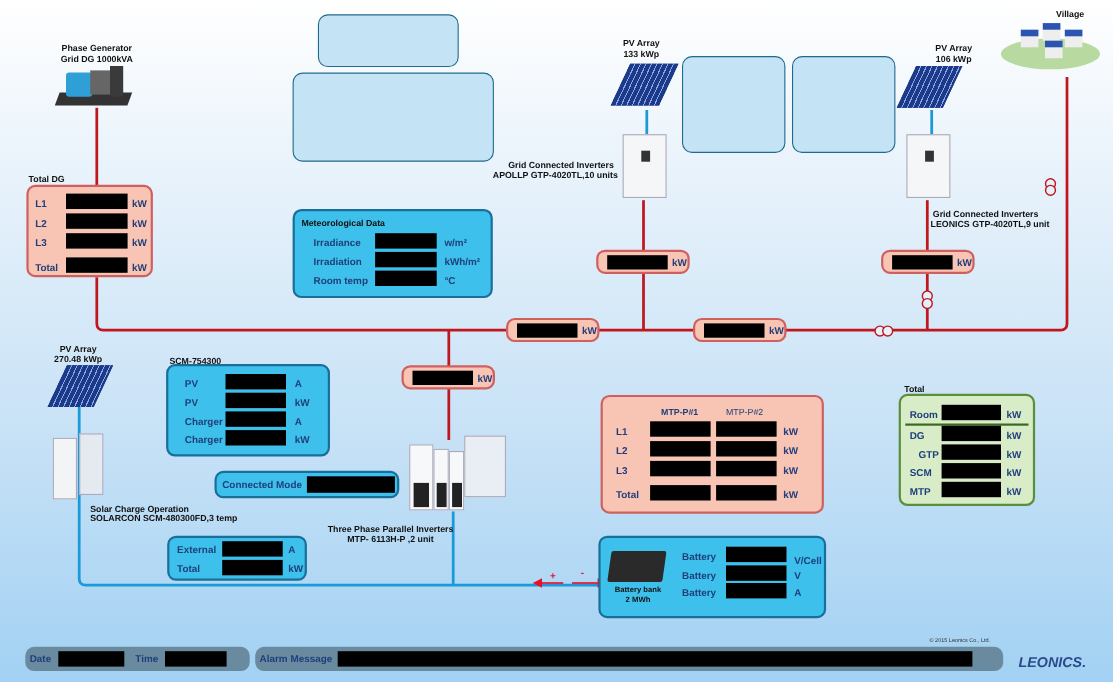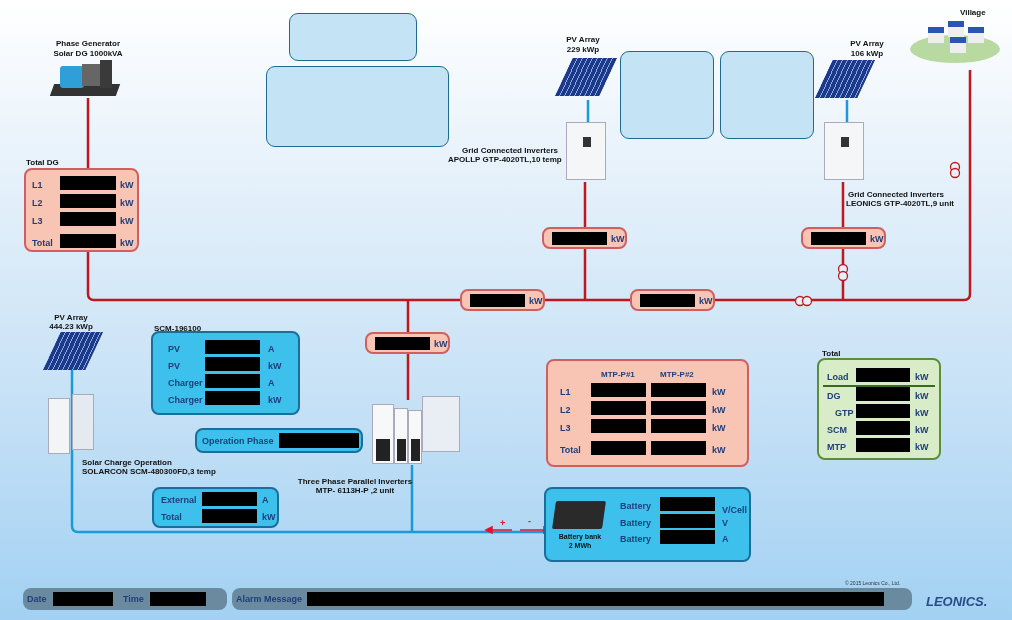--- a/index.html
+++ b/index.html
@@ -49,21 +49,21 @@
       <line x1="488" y1="530" x2="512" y2="530"></line>
         <polygon points="486,530 492,527 492,533" fill="#e8102a"></polygon>
       <line x1="520" y1="530" x2="548" y2="530"></line>
         <polygon points="550,530 544,527 544,533" fill="#e8102a"></polygon>
     </g>
   </svg>
   <span class="abs" style="left:500px;top:518px;color:#e8102a;font-size:9px;font-weight:bold">+</span>
   <span class="abs" style="left:528px;top:516px;color:#e8102a;font-size:9px;font-weight:bold">-</span>
 
   <div class="lbl" style="left:38px;top:39px;width:100px">Phase Generator</div>
-  <div class="lbl" style="left:38px;top:49px;width:100px">Solar DG 1000kVA</div>
+  <div class="lbl" style="left:38px;top:49px;width:100px">Grid DG 1000kVA</div>
   <div class="abs" style="left:52px;top:60px;width:66px;height:40px">
     <div class="abs" style="left:0;top:24px;width:66px;height:12px;background:#333;transform:skewX(-20deg)"></div>
     <div class="abs" style="left:8px;top:6px;width:24px;height:22px;background:#2f9fd8;border-radius:3px"></div>
     <div class="abs" style="left:30px;top:4px;width:22px;height:22px;background:#666"></div>
     <div class="abs" style="left:48px;top:0;width:12px;height:28px;background:#3a3a3a"></div>
   </div>
 
   <div class="lbl" style="left:26px;top:158px;text-align:left">Total DG</div>
   <div class="pink" style="left:24px;top:168px;width:115px;height:84px">
     <span class="rowlbl" style="left:6px;top:10px">L1</span>
@@ -78,29 +78,41 @@
     <span class="rowlbl" style="left:6px;top:68px">Total</span>
     <div class="blk" style="left:34px;top:64px;width:56px;height:14px"></div>
     <span class="unit" style="left:94px;top:68px">kW</span>
   </div>
 
   <div class="lightblue" style="left:289px;top:13px;width:128px;height:48px"></div>
   <div class="lightblue" style="left:266px;top:66px;width:183px;height:81px"></div>
   <div class="lightblue" style="left:620px;top:51px;width:94px;height:88px"></div>
   <div class="lightblue" style="left:720px;top:51px;width:94px;height:88px"></div>
 
+  <div class="cyan" style="left:266px;top:190px;width:182px;height:81px">
+    <span class="abs" style="left:6px;top:6px;font-size:8px;font-weight:bold;color:#111">Meteorological Data</span>
+    <span class="rowlbl" style="left:17px;top:24px">Irradiance</span>
+    <div class="blk" style="left:73px;top:20px;width:56px;height:14px"></div>
+    <span class="unit" style="left:136px;top:24px">w/m²</span>
+    <span class="rowlbl" style="left:17px;top:41px">Irradiation</span>
+    <div class="blk" style="left:73px;top:37px;width:56px;height:14px"></div>
+    <span class="unit" style="left:136px;top:41px">kWh/m²</span>
+    <span class="rowlbl" style="left:17px;top:58px">Room temp</span>
+    <div class="blk" style="left:73px;top:54px;width:56px;height:14px"></div>
+    <span class="unit" style="left:136px;top:58px">°C</span>
+  </div>
 
   <div class="lbl" style="left:548px;top:35px;width:70px">PV Array</div>
-  <div class="lbl" style="left:548px;top:45px;width:70px">229 kWp</div>
+  <div class="lbl" style="left:548px;top:45px;width:70px">133 kWp</div>
   <div class="abs" style="left:564px;top:58px;width:44px;height:38px;background:repeating-linear-gradient(90deg,#1d3a8a 0 4px,#8aa8e0 4px 5px),#1d3a8a;transform:skewX(-25deg)"></div>
   <div class="abs" style="left:566px;top:122px;width:40px;height:58px;background:#f4f6f8;border:1px solid #aab;">
     <div class="abs" style="left:16px;top:14px;width:8px;height:10px;background:#333"></div>
   </div>
   <div class="lbl" style="left:458px;top:146px;width:100px;text-align:right">Grid  Connected Inverters</div>
-  <div class="lbl" style="left:448px;top:155px;width:110px;text-align:right">APOLLP GTP-4020TL,10 temp</div>
+  <div class="lbl" style="left:448px;top:155px;width:110px;text-align:right">APOLLP GTP-4020TL,10 units</div>
 
   <div class="lbl" style="left:832px;top:39px;width:70px">PV Array</div>
   <div class="lbl" style="left:832px;top:49px;width:70px">106 kWp</div>
   <div class="abs" style="left:824px;top:60px;width:42px;height:38px;background:repeating-linear-gradient(90deg,#1d3a8a 0 4px,#8aa8e0 4px 5px),#1d3a8a;transform:skewX(-25deg)"></div>
   <div class="abs" style="left:824px;top:122px;width:40px;height:58px;background:#f4f6f8;border:1px solid #aab;">
     <div class="abs" style="left:16px;top:14px;width:8px;height:10px;background:#333"></div>
   </div>
   <div class="lbl" style="left:846px;top:190px;width:100px">Grid  Connected Inverters</div>
   <div class="lbl" style="left:846px;top:199px;width:100px">LEONICS GTP-4020TL,9 unit</div>
 
@@ -127,45 +139,45 @@
   <div class="pink" style="left:630px;top:289px;width:85px;height:22px">
     <div class="blk" style="left:8px;top:3px;width:55px;height:13px"></div>
     <span class="unit" style="left:67px;top:5px">kW</span>
   </div>
   <div class="pink" style="left:365px;top:332px;width:85px;height:22px">
     <div class="blk" style="left:8px;top:3px;width:55px;height:13px"></div>
     <span class="unit" style="left:67px;top:5px">kW</span>
   </div>
 
   <div class="lbl" style="left:36px;top:313px;width:70px">PV Array</div>
-  <div class="lbl" style="left:36px;top:322px;width:70px">444.23 kWp</div>
+  <div class="lbl" style="left:36px;top:322px;width:70px">270.48 kWp</div>
   <div class="abs" style="left:52px;top:332px;width:42px;height:38px;background:repeating-linear-gradient(90deg,#1d3a8a 0 4px,#8aa8e0 4px 5px),#1d3a8a;transform:skewX(-25deg)"></div>
   <div class="abs" style="left:48px;top:398px;width:22px;height:56px;background:#f2f4f6;border:1px solid #aab"></div>
   <div class="abs" style="left:72px;top:394px;width:22px;height:56px;background:#e4eaf0;border:1px solid #aab"></div>
   <div class="lbl" style="left:82px;top:458px;text-align:left">Solar Charge Operation</div>
   <div class="lbl" style="left:82px;top:467px;text-align:left">SOLARCON SCM-480300FD,3 temp</div>
 
-  <div class="lbl" style="left:154px;top:324px;text-align:left">SCM-196100</div>
+  <div class="lbl" style="left:154px;top:324px;text-align:left">SCM-754300</div>
   <div class="cyan" style="left:151px;top:331px;width:149px;height:84px">
     <span class="rowlbl" style="left:15px;top:11px">PV</span>
     <div class="blk" style="left:52px;top:7px;width:55px;height:14px"></div>
     <span class="unit" style="left:115px;top:11px">A</span>
     <span class="rowlbl" style="left:15px;top:28px">PV</span>
     <div class="blk" style="left:52px;top:24px;width:55px;height:14px"></div>
     <span class="unit" style="left:115px;top:28px">kW</span>
     <span class="rowlbl" style="left:15px;top:45px">Charger</span>
     <div class="blk" style="left:52px;top:41px;width:55px;height:14px"></div>
     <span class="unit" style="left:115px;top:45px">A</span>
     <span class="rowlbl" style="left:15px;top:62px">Charger</span>
     <div class="blk" style="left:52px;top:58px;width:55px;height:14px"></div>
     <span class="unit" style="left:115px;top:62px">kW</span>
   </div>
 
   <div class="cyan" style="left:195px;top:428px;width:168px;height:25px">
-    <span class="rowlbl" style="left:5px;top:6px">Operation Phase</span>
+    <span class="rowlbl" style="left:5px;top:6px">Connected Mode</span>
     <div class="blk" style="left:82px;top:3px;width:80px;height:15px"></div>
   </div>
 
   <div class="cyan" style="left:152px;top:487px;width:127px;height:41px">
     <span class="rowlbl" style="left:7px;top:6px">External</span>
     <div class="blk" style="left:48px;top:3px;width:55px;height:14px"></div>
     <span class="unit" style="left:108px;top:6px">A</span>
     <span class="rowlbl" style="left:7px;top:23px">Total</span>
     <div class="blk" style="left:48px;top:20px;width:55px;height:14px"></div>
     <span class="unit" style="left:108px;top:23px">kW</span>
@@ -181,42 +193,42 @@
       </div>
     <div class="abs" style="left:36px;top:14px;width:14px;height:54px;background:#f6f8fa;border:1px solid #aab">
         <div class="abs" style="left:2px;top:28px;width:9px;height:22px;background:#222"></div>
       </div>
   </div>
   <div class="lbl" style="left:290px;top:477px;width:130px">Three Phase Parallel Inverters</div>
   <div class="lbl" style="left:290px;top:486px;width:130px">MTP- 6113H-P ,2 unit</div>
 
   <div class="pink" style="left:546px;top:359px;width:203px;height:108px">
     <span class="abs" style="left:53px;top:9px;color:#1f3e7a;font-weight:bold;font-size:8px">MTP-P#1</span>
-    <span class="abs" style="left:112px;top:9px;color:#1f3e7a;font-weight:bold;font-size:8px">MTP-P#2</span>
+    <span class="abs" style="left:112px;top:9px;color:#1f3e7a;font-weight:normal;font-size:8px">MTP-P#2</span>
     <span class="rowlbl" style="left:12px;top:26px">L1</span>
     <div class="blk" style="left:43px;top:22px;width:55px;height:14px"></div>
     <div class="blk" style="left:103px;top:22px;width:55px;height:14px"></div>
     <span class="unit" style="left:164px;top:26px">kW</span>
     <span class="rowlbl" style="left:12px;top:44px">L2</span>
     <div class="blk" style="left:43px;top:40px;width:55px;height:14px"></div>
     <div class="blk" style="left:103px;top:40px;width:55px;height:14px"></div>
     <span class="unit" style="left:164px;top:44px">kW</span>
     <span class="rowlbl" style="left:12px;top:62px">L3</span>
     <div class="blk" style="left:43px;top:58px;width:55px;height:14px"></div>
     <div class="blk" style="left:103px;top:58px;width:55px;height:14px"></div>
     <span class="unit" style="left:164px;top:62px">kW</span>
     <span class="rowlbl" style="left:12px;top:84px">Total</span>
     <div class="blk" style="left:43px;top:80px;width:55px;height:14px"></div>
     <div class="blk" style="left:103px;top:80px;width:55px;height:14px"></div>
     <span class="unit" style="left:164px;top:84px">kW</span>
   </div>
 
   <div class="lbl" style="left:822px;top:349px;text-align:left">Total</div>
   <div class="green" style="left:817px;top:358px;width:124px;height:102px">
-    <span class="rowlbl" style="left:8px;top:12px">Load</span>
+    <span class="rowlbl" style="left:8px;top:12px">Room</span>
     <div class="blk" style="left:37px;top:8px;width:54px;height:14px"></div>
     <span class="unit" style="left:96px;top:12px">kW</span>
     <div class="abs" style="left:4px;top:25px;width:112px;height:1.5px;background:#3a6a20"></div>
     <span class="rowlbl" style="left:8px;top:31px">DG</span>
     <div class="blk" style="left:37px;top:27px;width:54px;height:14px"></div>
     <span class="unit" style="left:96px;top:31px">kW</span>
     <span class="rowlbl" style="left:16px;top:48px">GTP</span>
     <div class="blk" style="left:37px;top:44px;width:54px;height:14px"></div>
     <span class="unit" style="left:96px;top:48px">kW</span>
     <span class="rowlbl" style="left:8px;top:65px">SCM</span>

